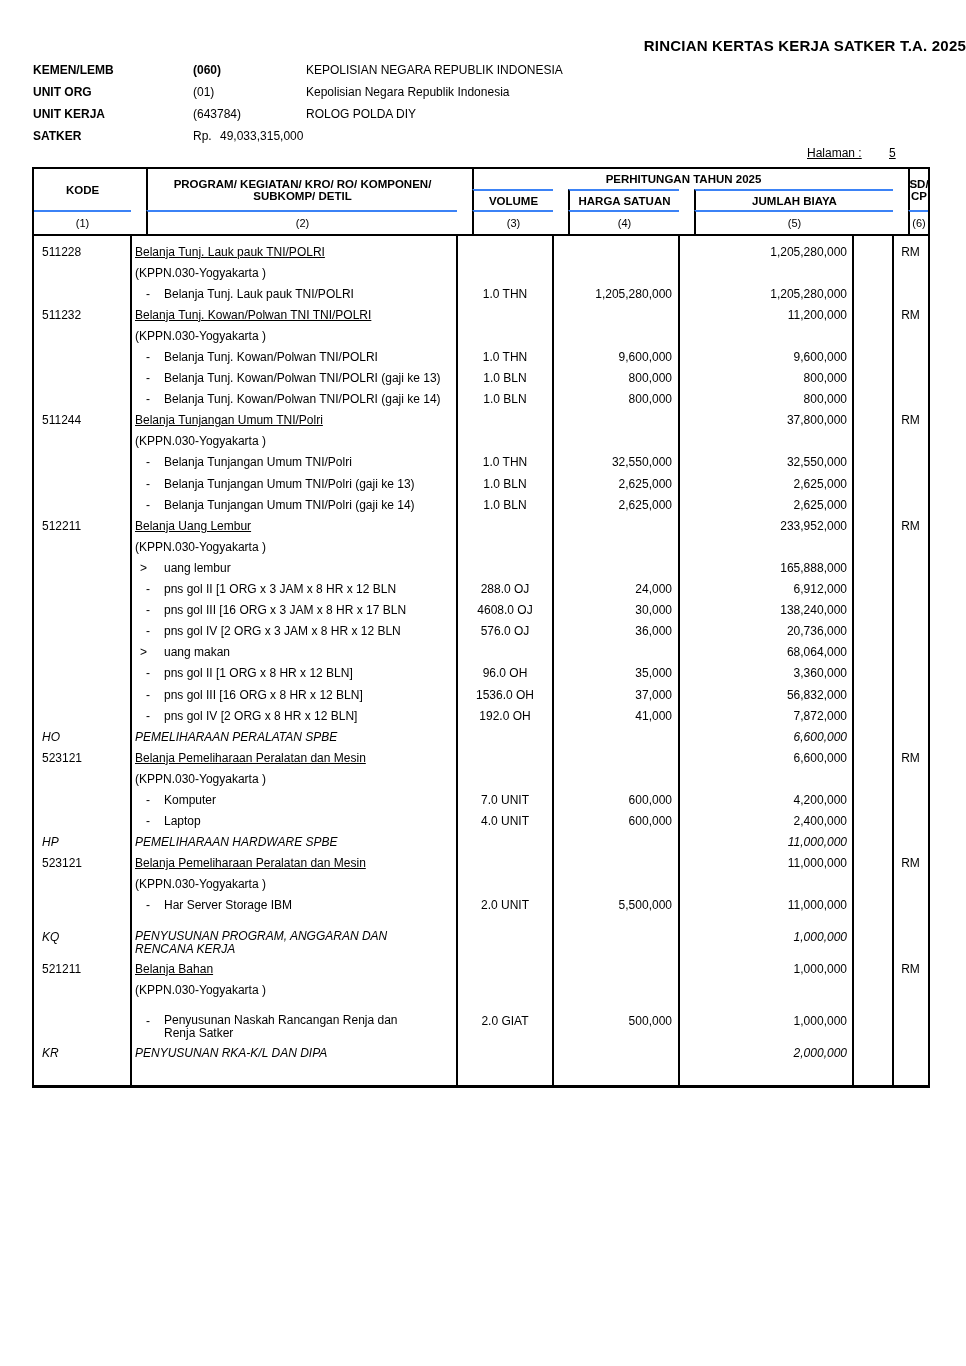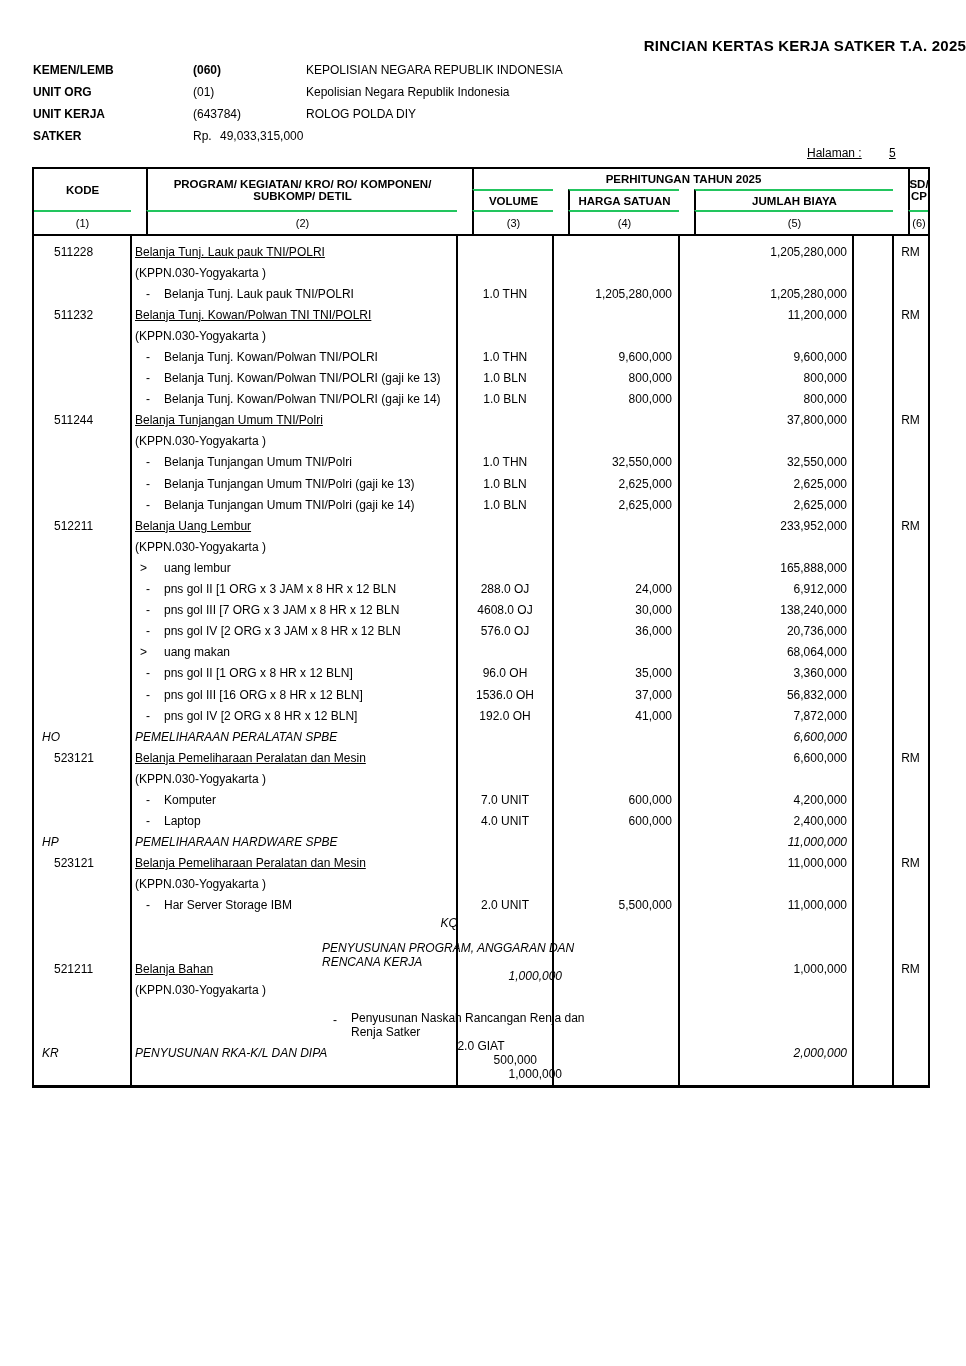--- a/index.html
+++ b/index.html
@@ -25,42 +25,42 @@
        border:2px solid #000;border-bottom:3px solid #000;font-size:12px;}
 
   
   #thead{display:grid;width:894px;
          grid-template-columns:97px 326px 96px 126px 214px 35px;
          grid-template-rows:20px 21px 24px;}
   #thead > div{display:flex;align-items:center;justify-content:center;
                text-align:center;box-sizing:border-box;line-height:12px;}
   .hb{font-weight:bold;font-size:11.5px;}
   .bl{border-left:2px solid #000;margin-left:15px;}
-  .bt{border-top:2px solid #22c55e;}
+  .bt{border-top:2px solid #3b82f6;}
   #h-kode{grid-column:1;grid-row:1/3;}
   #h-prog{grid-column:2;grid-row:1/3;}
   #h-perh{grid-column:3/6;grid-row:1;}
   #h-sdcp{grid-column:6;grid-row:1/3;}
   #h-vol{grid-column:3;grid-row:2;}
   #h-har{grid-column:4;grid-row:2;}
   #h-jum{grid-column:5;grid-row:2;}
   .hn{font-size:11px;}
   #n1{grid-column:1;grid-row:3;} #n2{grid-column:2;grid-row:3;}
   #n3{grid-column:3;grid-row:3;} #n4{grid-column:4;grid-row:3;}
   #n5{grid-column:5;grid-row:3;} #n6{grid-column:6;grid-row:3;}
 
   
   #tbody{position:relative;width:894px;height:851px;border-top:2px solid #000;
          overflow:hidden;padding-top:5px;box-sizing:border-box;}
   .vline{position:absolute;top:0;bottom:0;width:2px;background:#000;}
 
   .trow{display:flex;height:21.1px;align-items:center;position:relative;}
-  .trow.two{height:42.2px;flex-direction:column;}
+  .trow.two{height:42.2px;}
   .c{box-sizing:border-box;white-space:nowrap;overflow:visible;}
-  .c-kode{width:97px;padding-left:20px;}
+  .c-kode{width:97px;padding-left:8px;}
   .c-desc{width:326px;position:relative;padding-left:4px;}
   .c-vol{width:96px;text-align:center;}
   .c-har{width:126px;text-align:right;padding-right:7px;}
   .c-jum{width:174px;text-align:right;padding-right:6px;}
   .c-nar{width:40px;}
   .c-sd{width:35px;text-align:center;}
 
   .trow.account .c-desc .txt{text-decoration:underline;}
   .trow.component .c-kode{padding-left:8px;font-weight:bold;}
   .trow.component .c-desc,.trow.component .c-jum{font-weight:bold;}
@@ -283,21 +283,21 @@
           <div class="c c-kode"></div>
           <div class="c c-desc ind"><span class="bullet">-</span><span class="txt">pns gol II [1 ORG x 3 JAM x 8 HR x 12 BLN</span></div>
           <div class="c c-vol">288.0 OJ</div>
           <div class="c c-har">24,000</div>
           <div class="c c-jum">6,912,000</div>
           <div class="c c-nar"></div>
           <div class="c c-sd"></div>
         </div>
         <div class="trow detail">
           <div class="c c-kode"></div>
-          <div class="c c-desc ind"><span class="bullet">-</span><span class="txt">pns gol III [7 ORG x 3 JAM x 8 HR x 12 BLN</span></div>
+          <div class="c c-desc ind"><span class="bullet">-</span><span class="txt">pns gol III [16 ORG x 3 JAM x 8 HR x 17 BLN</span></div>
           <div class="c c-vol">4608.0 OJ</div>
           <div class="c c-har">30,000</div>
           <div class="c c-jum">138,240,000</div>
           <div class="c c-nar"></div>
           <div class="c c-sd"></div>
         </div>
         <div class="trow detail">
           <div class="c c-kode"></div>
           <div class="c c-desc ind"><span class="bullet">-</span><span class="txt">pns gol IV [2 ORG x 3 JAM x 8 HR x 12 BLN</span></div>
           <div class="c c-vol">576.0 OJ</div>

